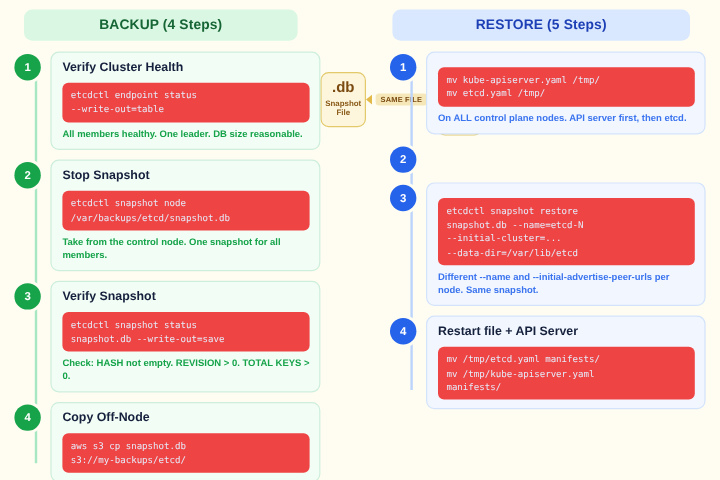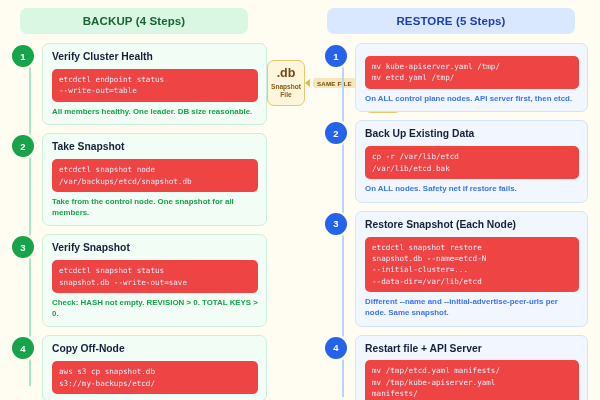--- a/index.html
+++ b/index.html
@@ -110,21 +110,21 @@
             <div class="card-title">Verify Cluster Health</div>
             <div class="code">etcdctl endpoint status
 --write-out=table</div>
             <div class="note g">All members healthy. One leader. DB size reasonable.</div>
           </div>
         </div>
 
         <div class="step">
           <div class="bullet g">2</div>
           <div class="card g">
-            <div class="card-title">Take Snapshot</div>
+            <div class="card-title">Stop Snapshot</div>
             <div class="code">etcdctl snapshot node
 /var/backups/etcd/snapshot.db</div>
             <div class="note g">Take from the control node. One snapshot for all members.</div>
           </div>
         </div>
 
         <div class="step">
           <div class="bullet g">3</div>
           <div class="card g">
             <div class="card-title">Verify Snapshot</div>
@@ -183,32 +183,25 @@
           <div class="bullet b">1</div>
           <div class="card b">
             <div class="code">mv kube-apiserver.yaml /tmp/
 mv etcd.yaml /tmp/</div>
             <div class="note b">On ALL control plane nodes. API server first, then etcd.</div>
           </div>
         </div>
 
         <div class="step">
           <div class="bullet b">2</div>
-          <div class="card b">
-            <div class="card-title">Back Up Existing Data</div>
-            <div class="code">cp -r /var/lib/etcd
-/var/lib/etcd.bak</div>
-            <div class="note b">On ALL nodes. Safety net if restore fails.</div>
-          </div>
         </div>
 
         <div class="step">
           <div class="bullet b">3</div>
           <div class="card b">
-            <div class="card-title">Restore Snapshot (Each Node)</div>
             <div class="code">etcdctl snapshot restore
 snapshot.db --name=etcd-N
 --initial-cluster=...
 --data-dir=/var/lib/etcd</div>
             <div class="note b">Different --name and --initial-advertise-peer-urls per node. Same snapshot.</div>
           </div>
         </div>
 
         <div class="step">
           <div class="bullet b">4</div>

